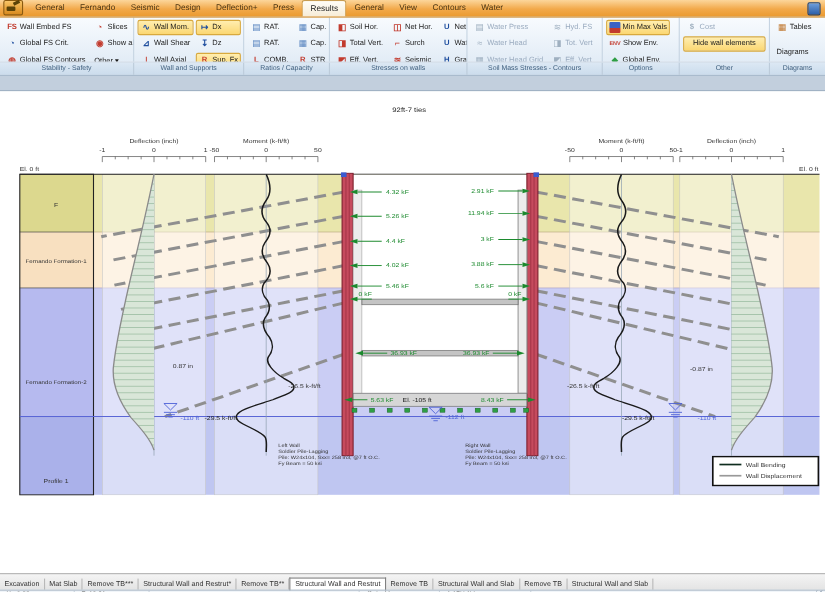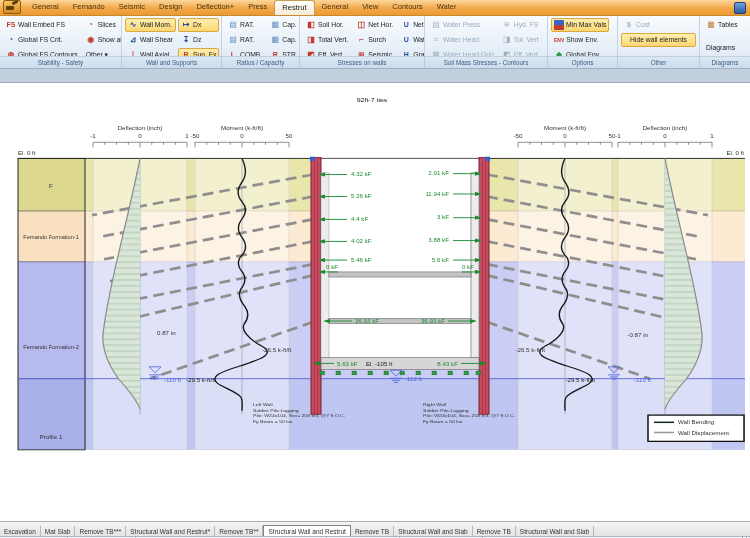--- a/index.html
+++ b/index.html
@@ -52,21 +52,21 @@
 <body>
 
 <div class="menubar">
   <div class="appicon"></div>
   <span class="mtab">General</span>
   <span class="mtab">Fernando</span>
   <span class="mtab">Seismic</span>
   <span class="mtab">Design</span>
   <span class="mtab">Deflection+</span>
   <span class="mtab">Press</span>
-  <span class="mtab active">Restrut</span>
+  <span class="mtab active">Results</span>
   <span class="mtab">General</span>
   <span class="mtab">View</span>
   <span class="mtab">Contours</span>
   <span class="mtab">Water</span>
   <span class="winbtn"></span>
 </div>
 
 <div class="ribbon">
   <div class="rgroup" style="width:122px">
     <div class="rcol">

